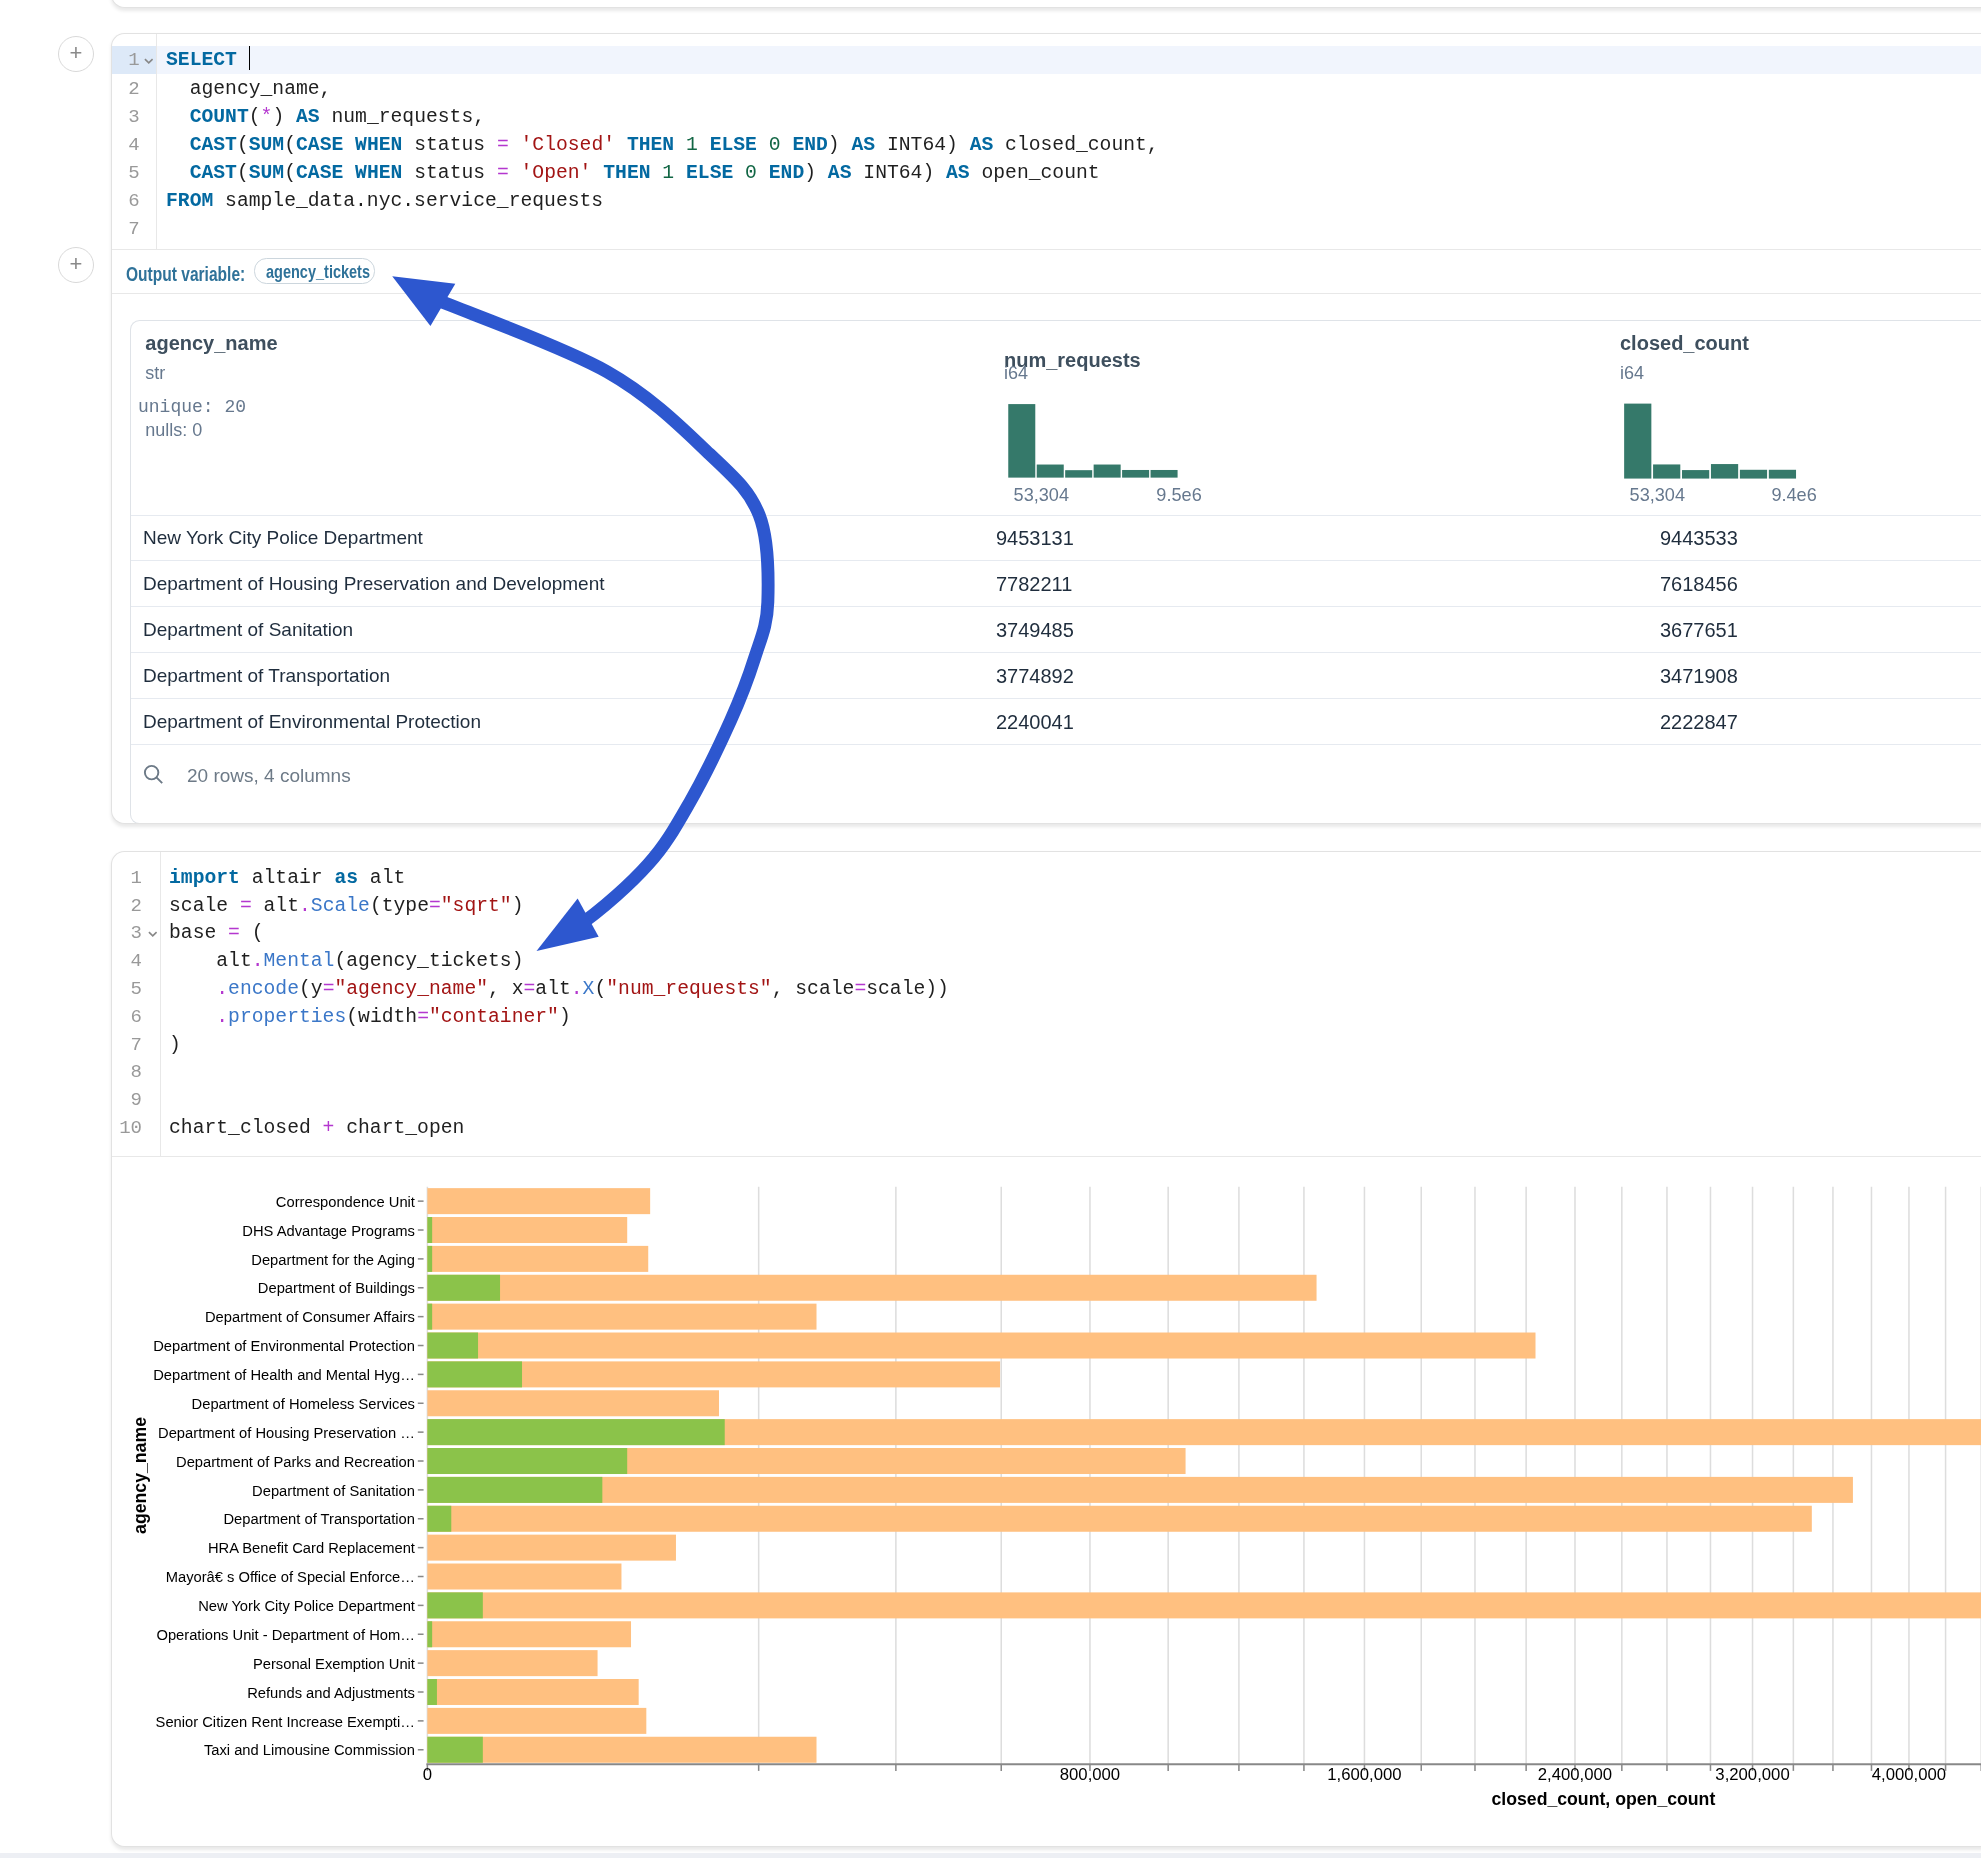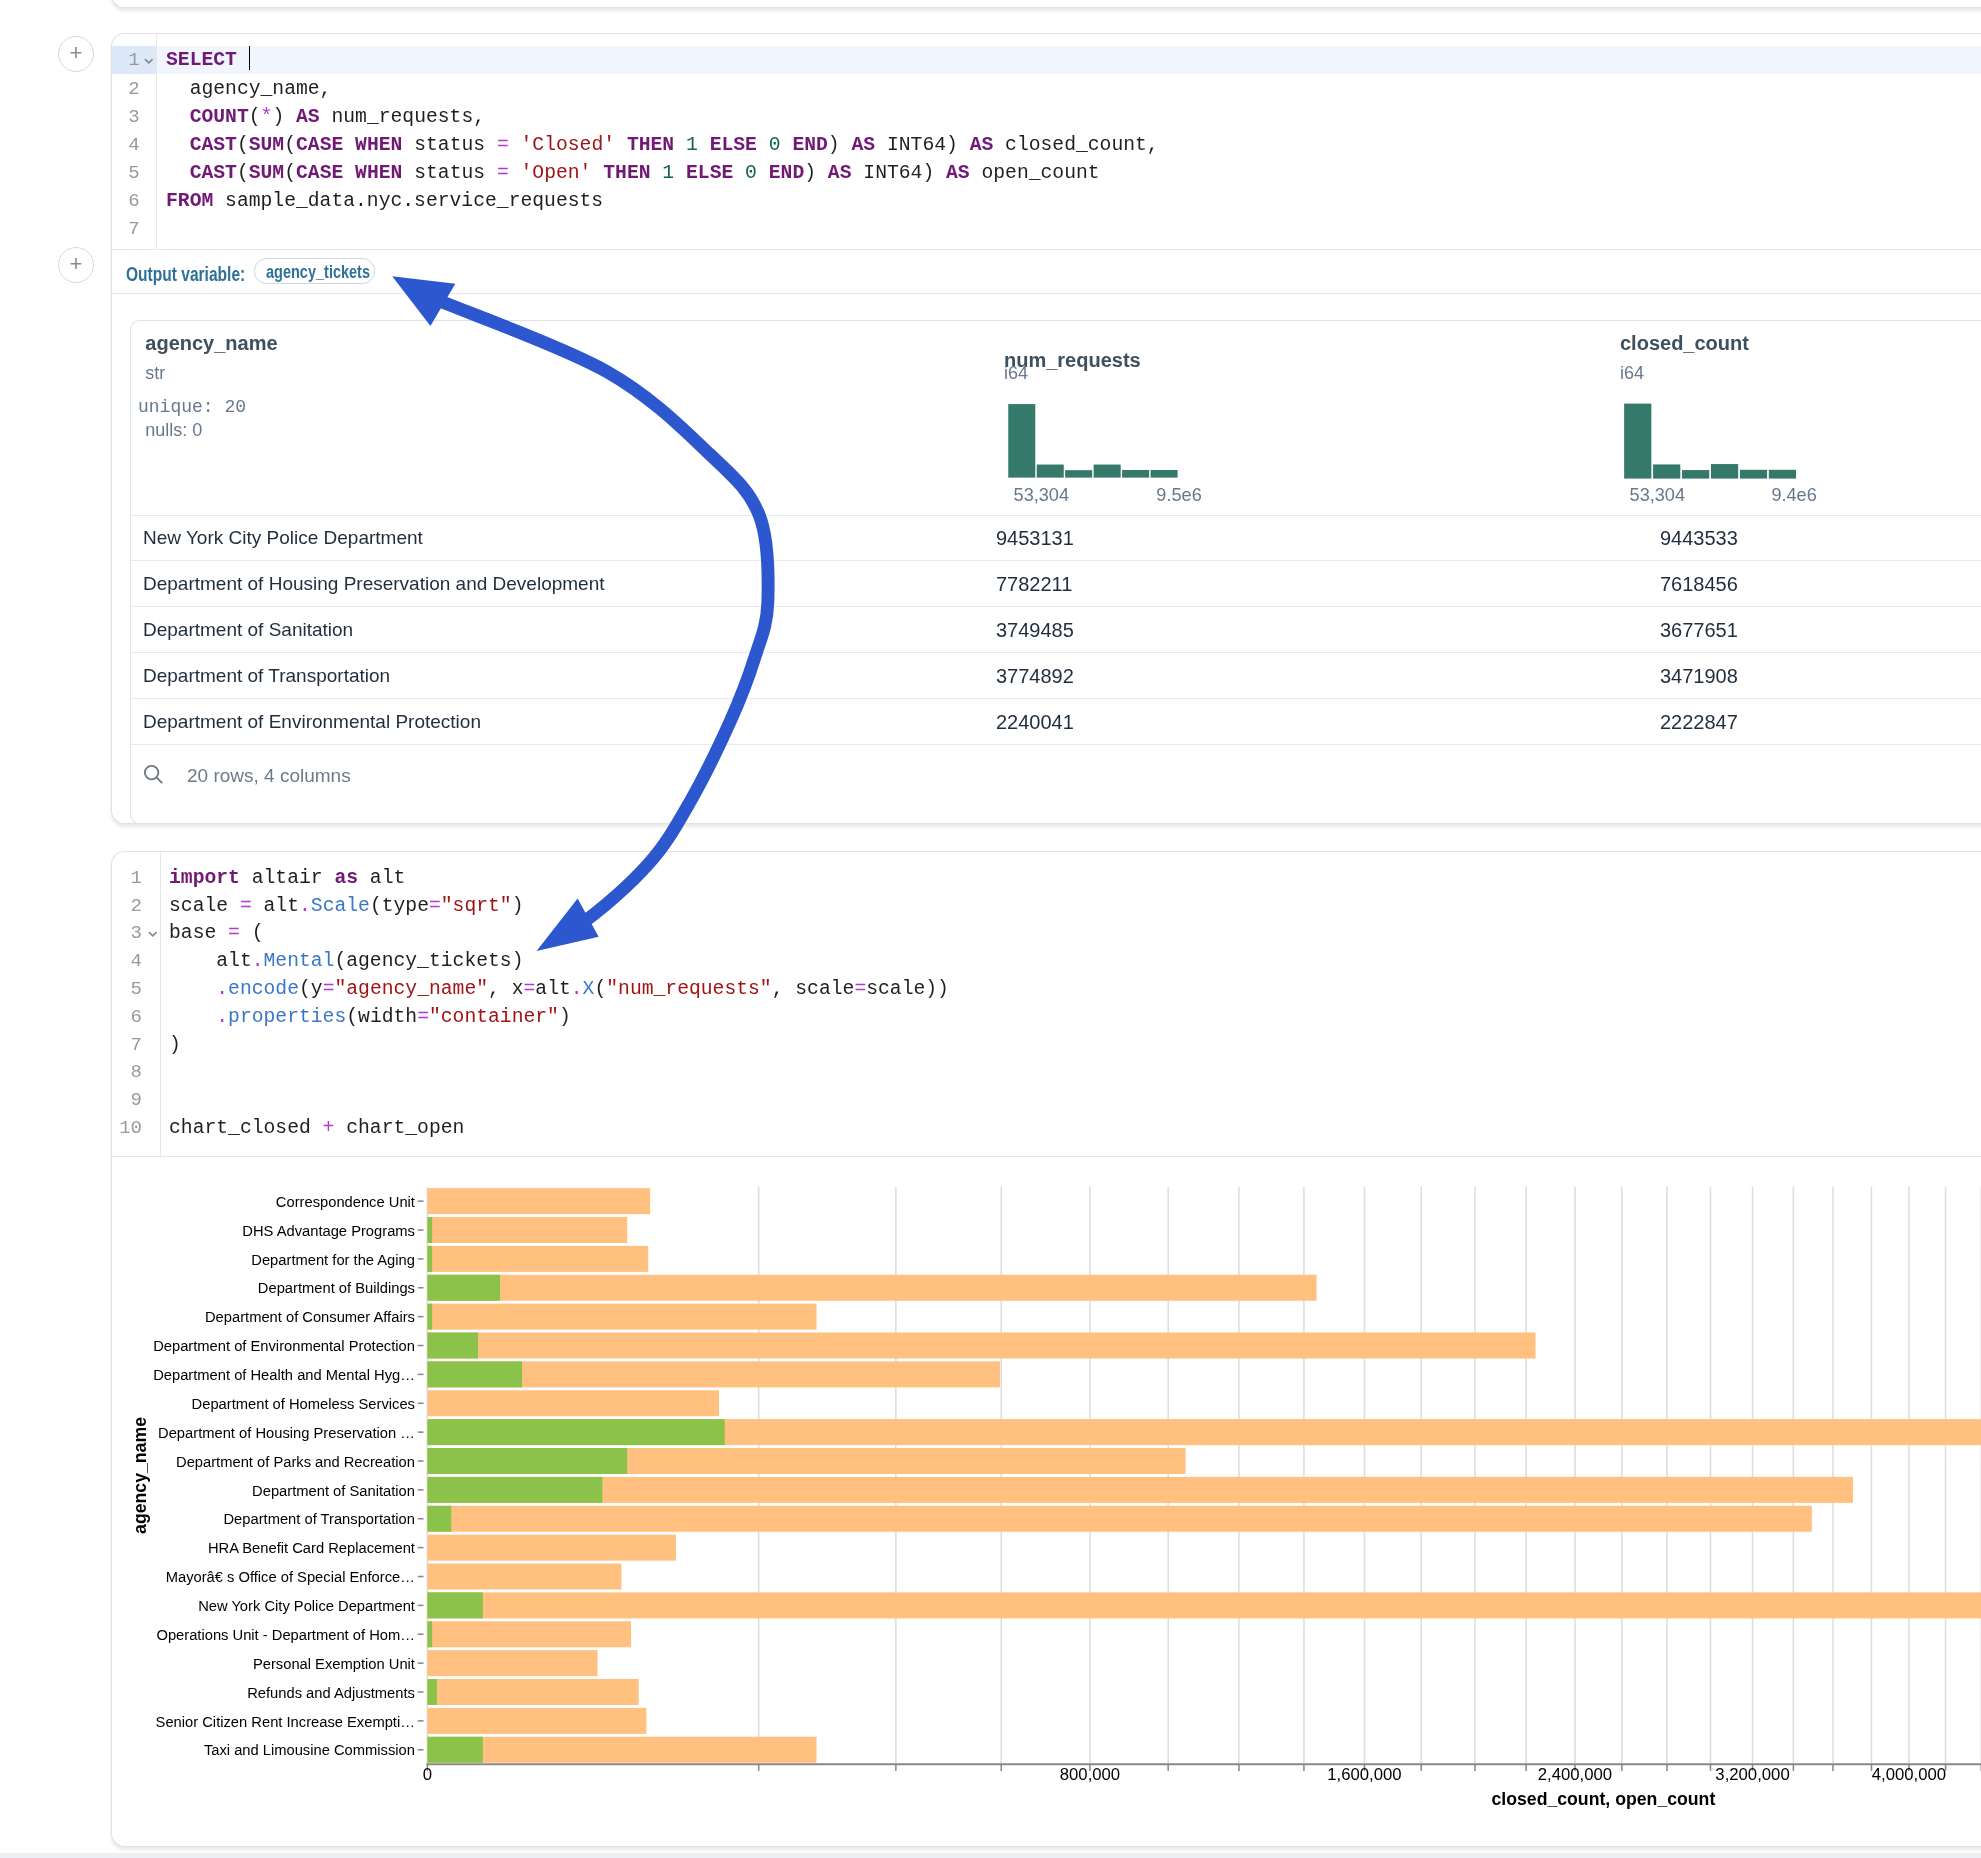--- a/index.html
+++ b/index.html
@@ -19,21 +19,21 @@
 .lnum { position:absolute; right:16.3px; top:0; font-family:"Liberation Mono",monospace;
   font-size:19px; color:#999; }
 .chev { position:absolute; right:1.9px; top:0px; }
 .editor::after { content:""; position:absolute; left:44px; top:0; bottom:0; width:1.4px; background:#e8e8e8; }
 .pyed .gut { width:48px; }
 .pyed .lnum { right:18px; }
 .pyed.editor::after { left:48px; }
 .pyed .code { left:57px; }
 .code { position:absolute; left:54px; top:0; font-family:"Liberation Mono",monospace;
   font-size:19.7px; color:#1f1f1f; white-space:pre; }
-.k { color:#701a75; font-weight:bold; }
+.k { color:#0369a1; font-weight:bold; }
 .o { color:#b437cf; }
 .s { color:#a21414; }
 .n { color:#116644; }
 .f { color:#3b77c8; }
 .caret { display:inline-block; width:1.5px; height:24px; background:#000; vertical-align:-4.8px; }
 .sep { position:absolute; left:0; width:100%; height:1.4px; background:#e8e8e8; }
 .outrow { position:absolute; left:14.3px; top:220px; height:44px; }
 .ovlabel { position:absolute; left:0px; top:7.6px; font-size:20.6px; font-weight:bold; color:#2f7299; white-space:nowrap; transform:scaleX(0.755); transform-origin:0 0; }
 .chip { position:absolute; left:128px; top:3.8px; width:121px; height:26px; background:#fff; border:1.4px solid #ccd6dd;
   border-radius:12.4px; overflow:hidden; }

